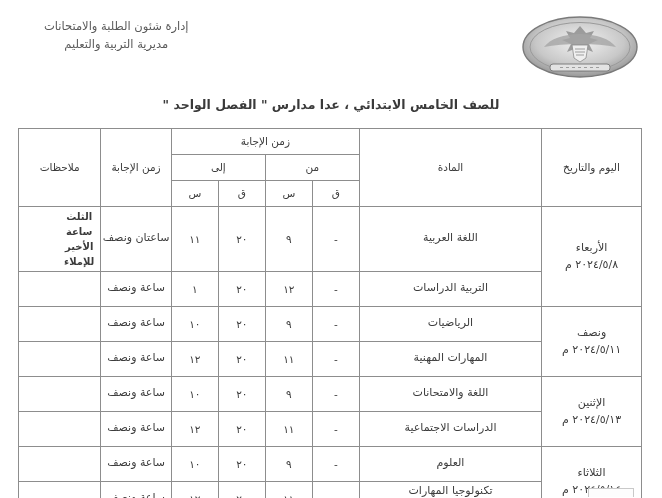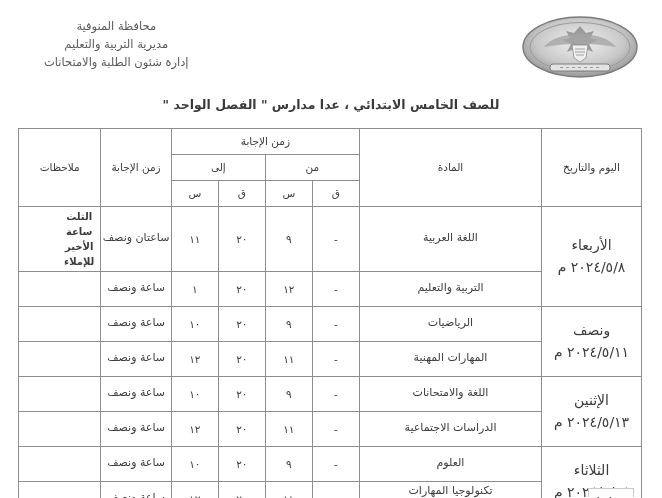--- a/index.html
+++ b/index.html
@@ -81,21 +81,21 @@
     line-height: 1.35;
   }
   thead th {
     height: 21px;
     font-size: 10.5px;
     color: #3c3c3c;
   }
   thead th.tall { height: 62px; }
   tbody td { height: 30px; }
   tbody td.subject { font-size: 11px; }
-  tbody td.daydate { font-size: 14px; line-height: 1.6; }
+  tbody td.daydate { font-size: 11px; line-height: 1.6; }
   tbody td.note { font-size: 10px; line-height: 1.5; font-weight: bold; color: #3a3a3a; padding-left: 40px; }
   tbody td.dur { font-size: 11px; margin-top: 34px; }
   td.num { font-size: 11px; margin-left: 36px; }
 
   .sub2 { display: block; }
 
   
   .footer-artifact {
     position: absolute;
     left: 0; right: 0;
@@ -112,23 +112,22 @@
     border-bottom: none;
     background: #fdfdfd;
   }
 </style>
 </head>
 <body>
 
 <div class="header">
 
   <div class="header-text">
-    <div>محافظة المنوفية</div>
+    <div>إدارة شئون الطلبة والامتحانات</div>
     <div>مديرية التربية والتعليم</div>
-    <div>إدارة شئون الطلبة والامتحانات</div>
   </div>
 
   <div class="logo">
     <svg viewBox="0 0 120 66" width="120" height="66" aria-hidden="true">
       <defs>
         <radialGradient id="seal" cx="50%" cy="42%" r="62%">
           <stop offset="0%" stop-color="#f2f2f2"></stop>
           <stop offset="62%" stop-color="#c8c8c8"></stop>
           <stop offset="100%" stop-color="#8e8e8e"></stop>
         </radialGradient>
@@ -193,21 +192,21 @@
           <td class="daydate" rowspan="2"><span>الأربعاء</span><span class="sub2">٢٠٢٤/٥/٨ م</span></td>
           <td class="subject"><span>اللغة العربية</span></td>
           <td class="num">-</td>
           <td class="num">٩</td>
           <td class="num">٢٠</td>
           <td class="num">١١</td>
           <td class="dur">ساعتان ونصف</td>
           <td class="note"><span>الثلث ساعة</span><span class="sub2">الأخير للإملاء</span></td>
         </tr>
         <tr>
-          <td class="subject"><span>التربية والتعليم</span></td>
+          <td class="subject"><span>التربية الدراسات</span></td>
           <td class="num">-</td>
           <td class="num">١٢</td>
           <td class="num">٢٠</td>
           <td class="num">١</td>
           <td class="dur">ساعة ونصف</td>
           <td class="note"></td>
         </tr>
         <tr>
           <td class="daydate" rowspan="2"><span>ونصف</span><span class="sub2">٢٠٢٤/٥/١١ م</span></td>
           <td class="subject"><span>الرياضيات</span></td>

